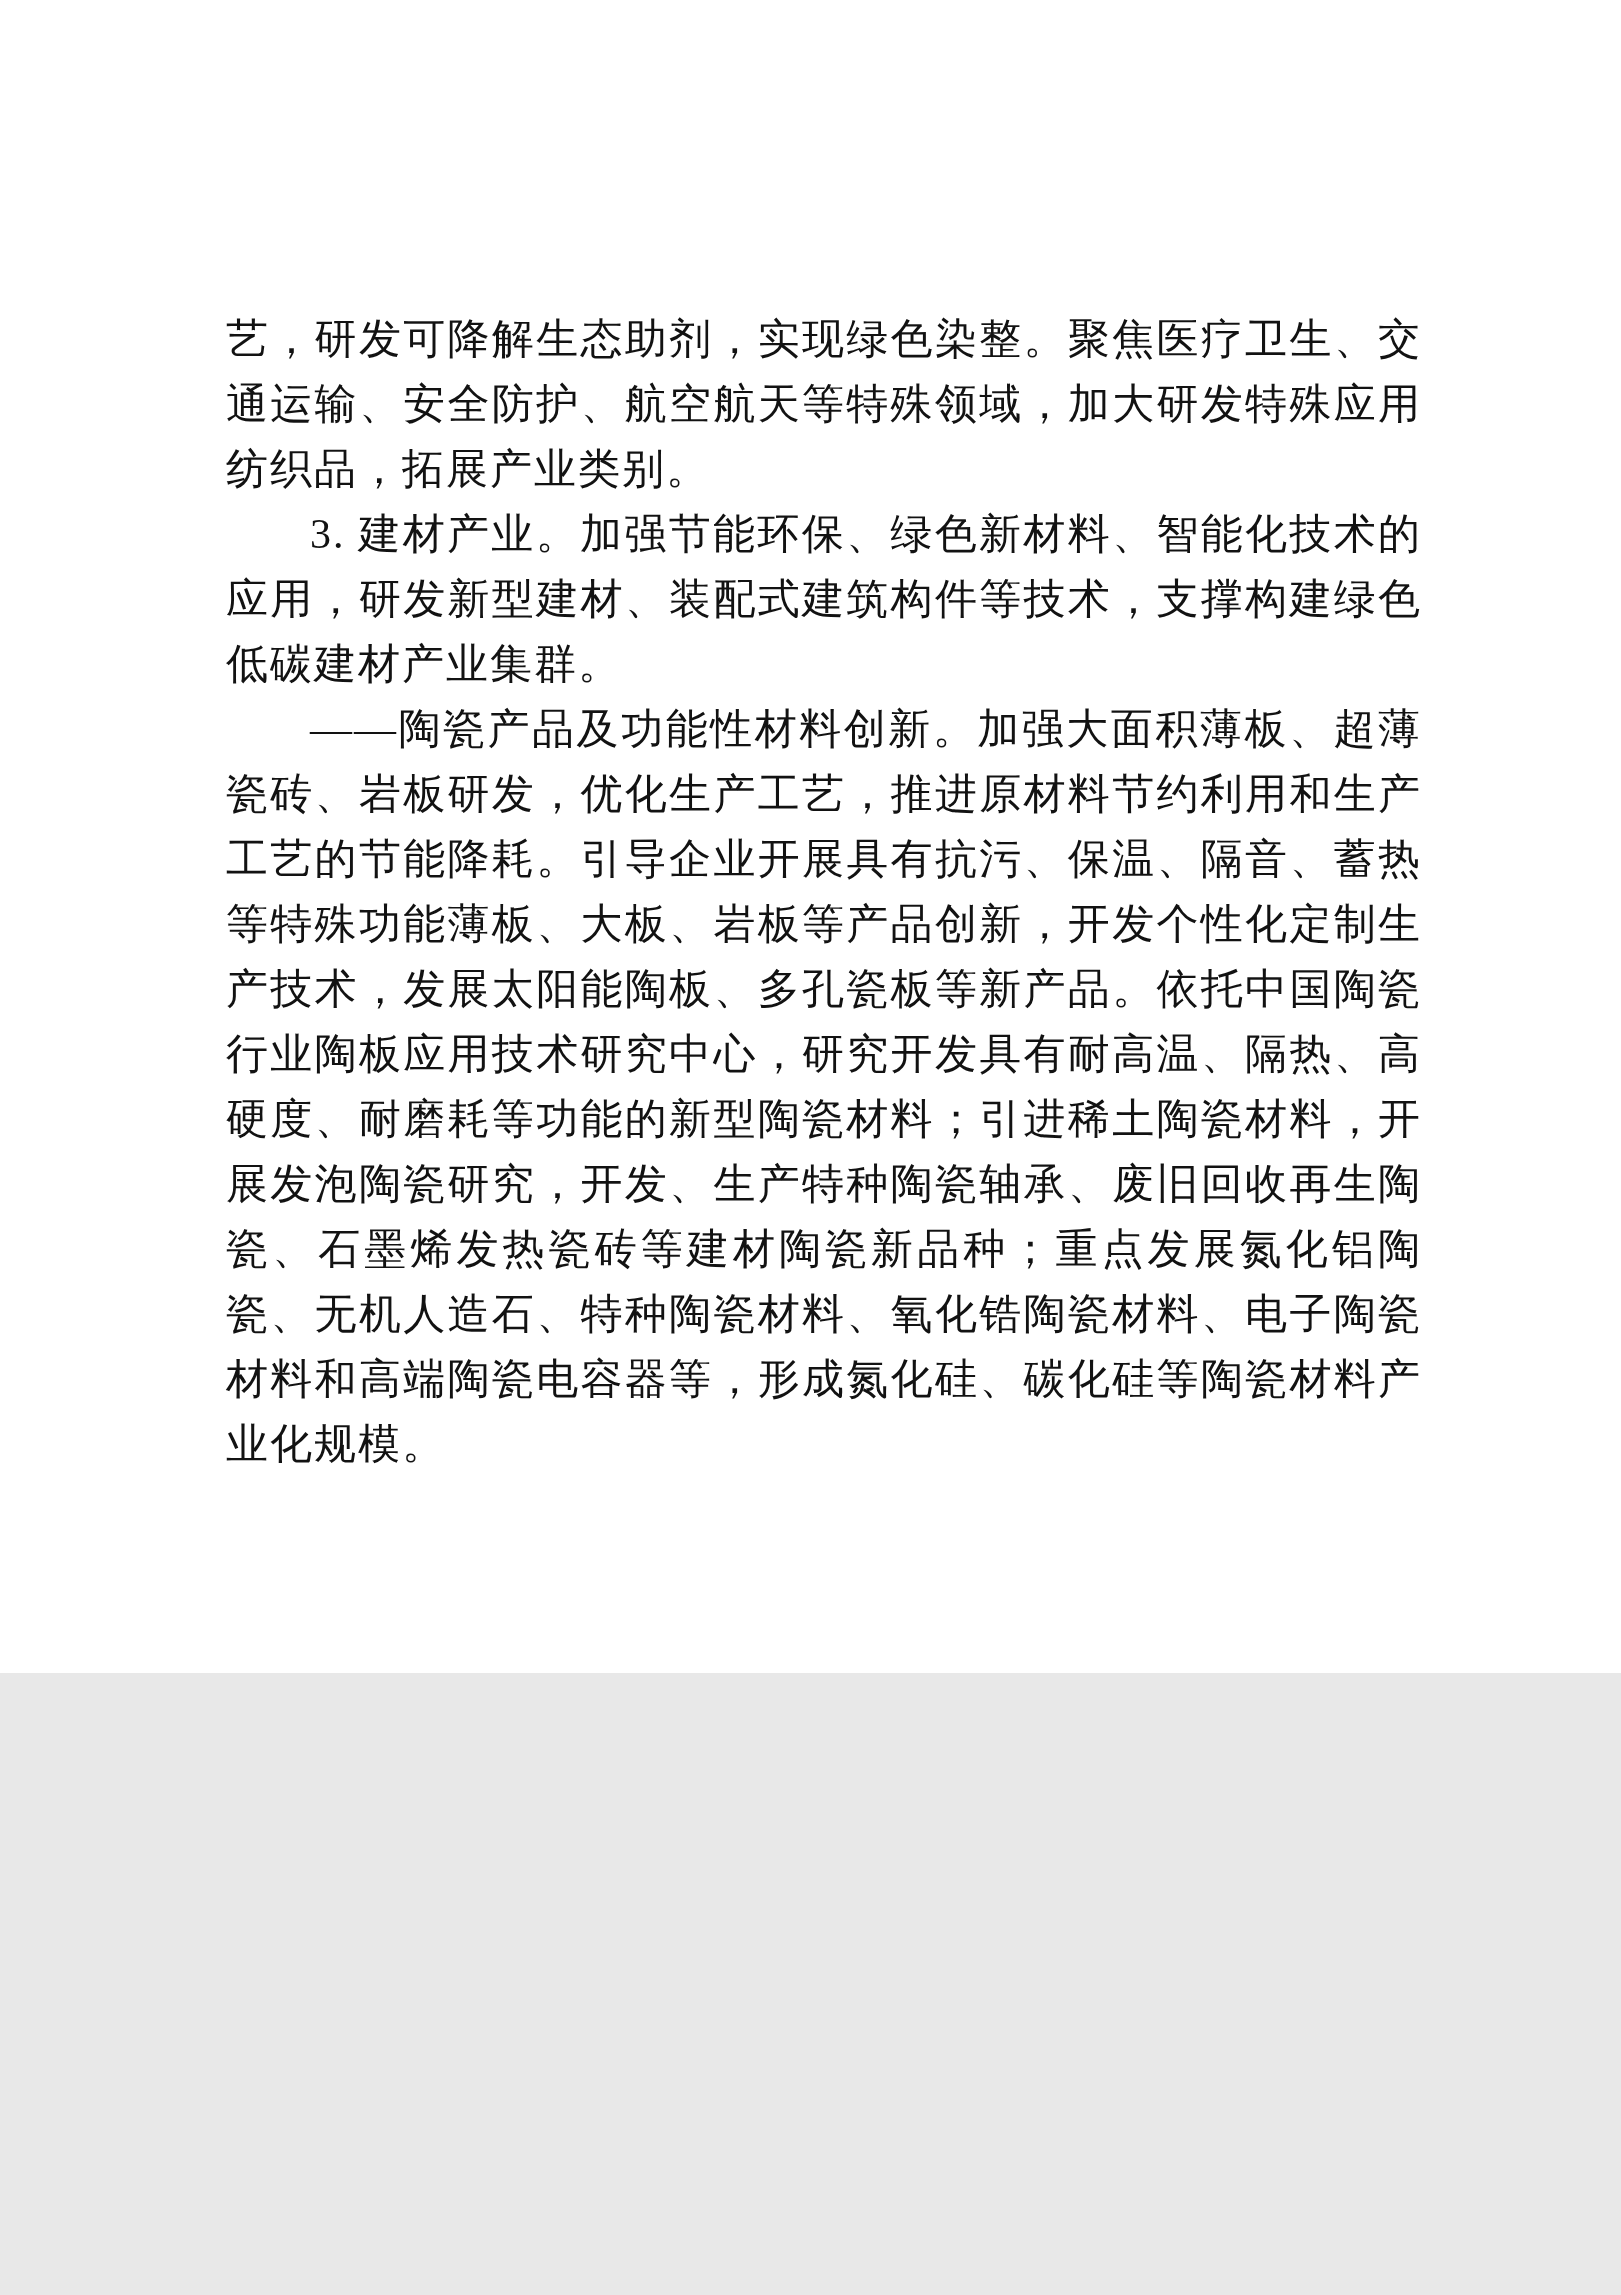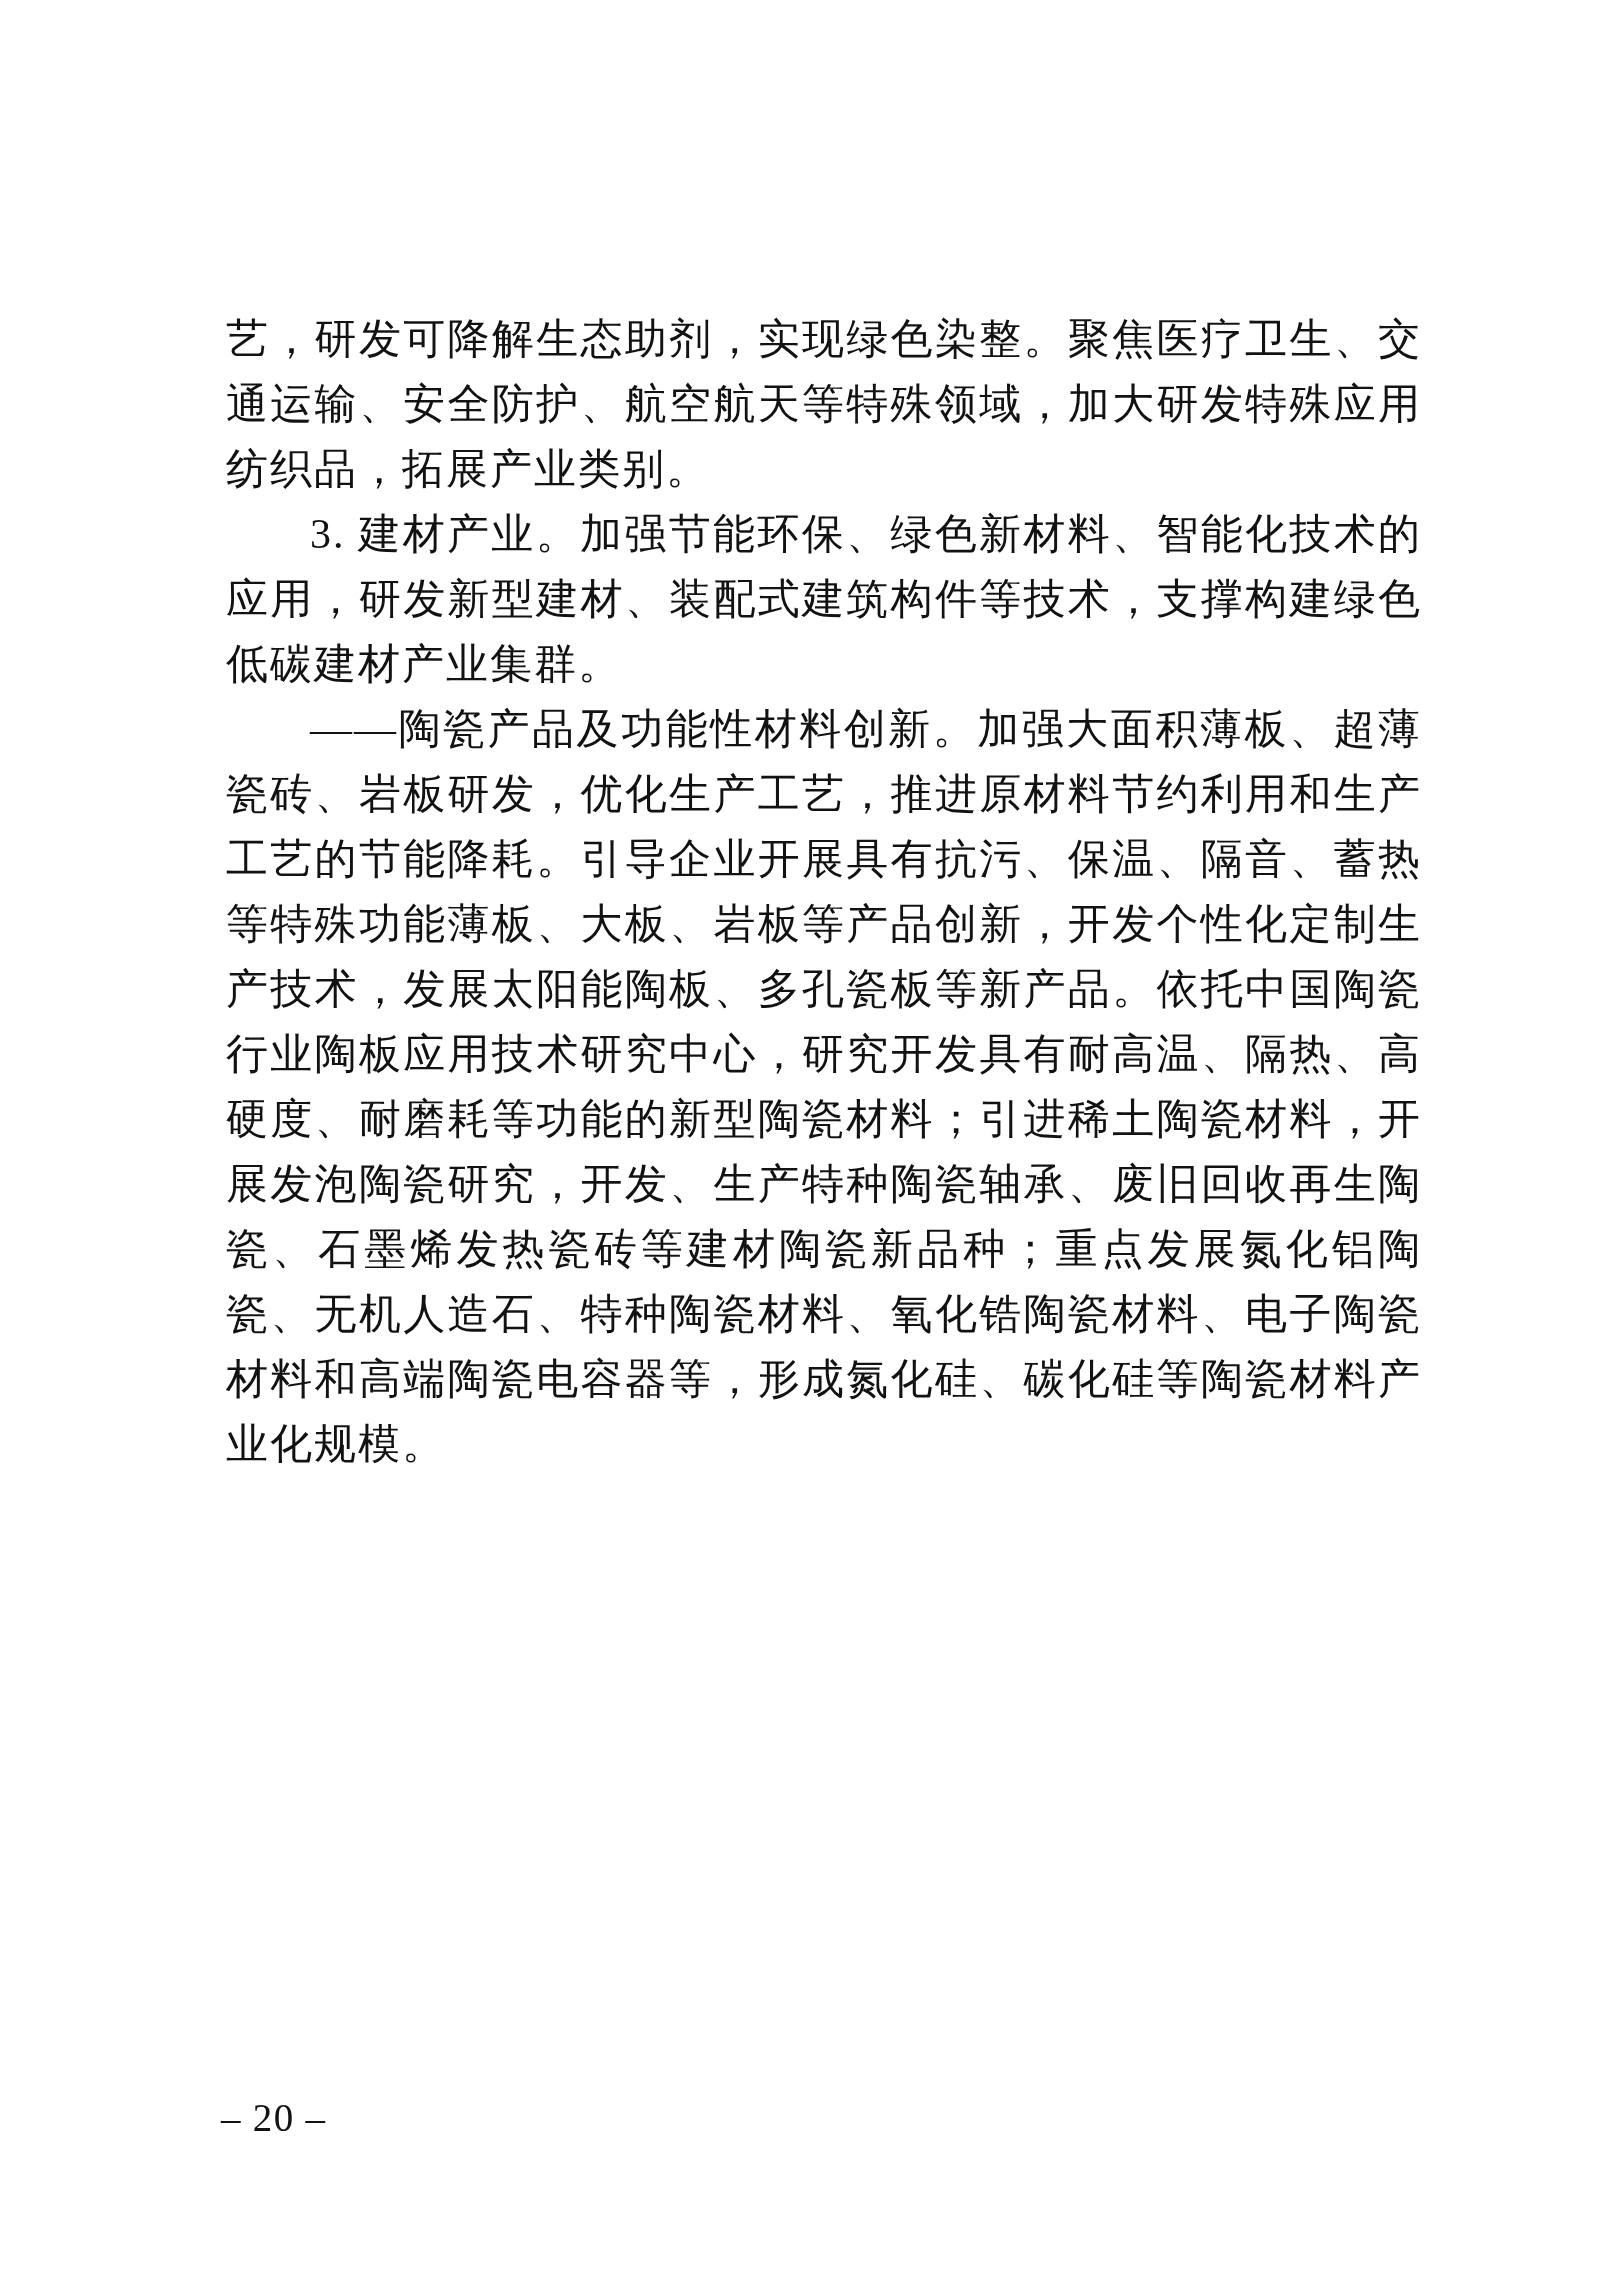--- a/index.html
+++ b/index.html
@@ -3,21 +3,21 @@
 <meta charset="utf-8">
 <style>
   html, body {
     margin: 0;
     padding: 0;
     background: #e8e8e8;
   }
   .page {
     position: relative;
     width: 1621px;
-    height: 2295px;
+    height: 1673px;
     margin: 0 auto;
     background: #ffffff;
     overflow: hidden;
     font-family: "Liberation Serif", "DejaVu Serif", serif;
     color: #121212;
   }
   .body-text {
     position: absolute;
     left: 226px;
     top: 307px;

